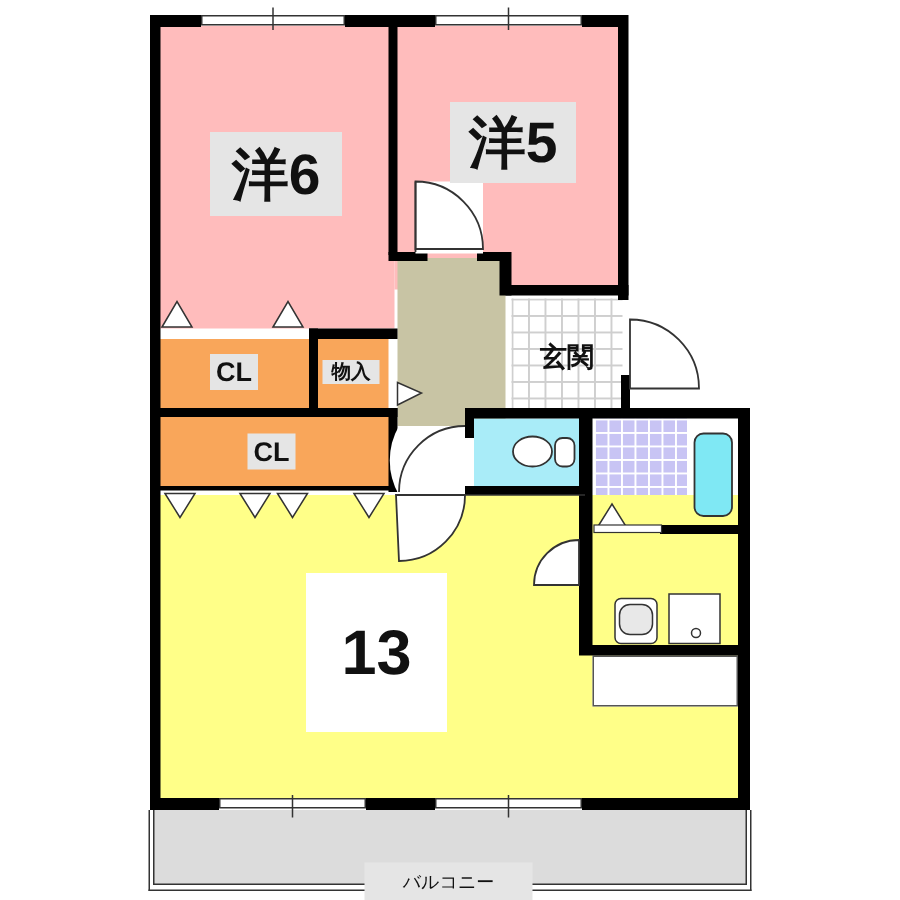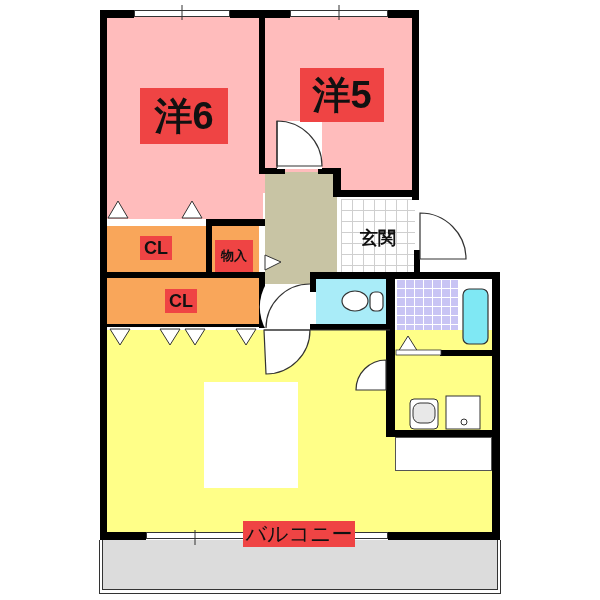--- a/index.html
+++ b/index.html
@@ -1,19 +1,19 @@
 <!DOCTYPE html>
 <html><head>
 <meta charset="utf-8">
 <style>
   html, body { margin:0; padding:0; background:#ffffff; }
   body { width:600px; height:600px; position:relative; overflow:hidden; font-family:"Liberation Sans", "DejaVu Sans", sans-serif; }
   .abs { position:absolute; box-sizing:border-box; }
   .wall { position:absolute; background:#000; }
-  .label { position:absolute; background:#ef4444; color:#111; font-weight:bold; display:flex; align-items:center; justify-content:center; white-space:nowrap; }
+  .label { position:absolute; background:#e5e5e5; color:#111; font-weight:bold; display:flex; align-items:center; justify-content:center; white-space:nowrap; }
   svg { position:absolute; left:0; top:0; }
 </style>
 </head>
 <body>
 
 <div class="abs" style="left:103px;top:17px;width:160px;height:202px;background:#ffbcbc;"></div>
 <div class="abs" style="left:263px;top:17px;width:152px;height:176px;background:#ffbcbc;"></div>
 <div class="abs" style="left:265px;top:172px;width:72px;height:112px;background:#c8c4a4;"></div>
 <div class="abs" style="left:341px;top:199px;width:74px;height:73px;background:#fff;
   background-image:linear-gradient(#cfcfcf 1px, transparent 1px), linear-gradient(90deg, #cfcfcf 1px, transparent 1px); background-size:11px 11px;"></div>
@@ -103,18 +103,19 @@
 
   <rect x="446" y="396" width="34" height="33" fill="#fff" stroke="#333" stroke-width="1"></rect>
   <circle cx="464" cy="422" r="3" fill="none" stroke="#333" stroke-width="1"></circle>
 
   <line x1="264" y1="330" x2="390" y2="330" stroke="#333" stroke-width="1"></line>
 </svg>
 
 <div class="label" style="left:140px;top:88px;width:88px;height:56px;font-size:38px;">洋6</div>
 <div class="label" style="left:300px;top:68px;width:84px;height:54px;font-size:38px;">洋5</div>
 <div class="label" style="left:140px;top:236px;width:32px;height:24px;font-size:18px;">CL</div>
-<div class="label" style="left:215px;top:240px;width:38px;height:32px;font-size:13px;">物入</div>
+<div class="label" style="left:215px;top:240px;width:38px;height:16px;font-size:13px;">物入</div>
 <div class="label" style="left:165px;top:289px;width:32px;height:24px;font-size:18px;">CL</div>
 <div class="label" style="left:352px;top:226px;width:52px;height:24px;font-size:18px;background:transparent;">玄関</div>
 <div class="abs" style="left:204px;top:382px;width:94px;height:106px;background:#fff;display:flex;flex-direction:column;align-items:center;justify-content:center;font-weight:bold;color:#111;line-height:1.05;">
+  <span style="font-size:42px;">13</span>
 </div>
-<div class="label" style="left:243px;top:521px;width:112px;height:26px;font-size:21px;font-weight:normal;">バルコニー</div>
+<div class="label" style="left:243px;top:575px;width:112px;height:26px;font-size:12px;font-weight:normal;">バルコニー</div>
 
 </body></html>

